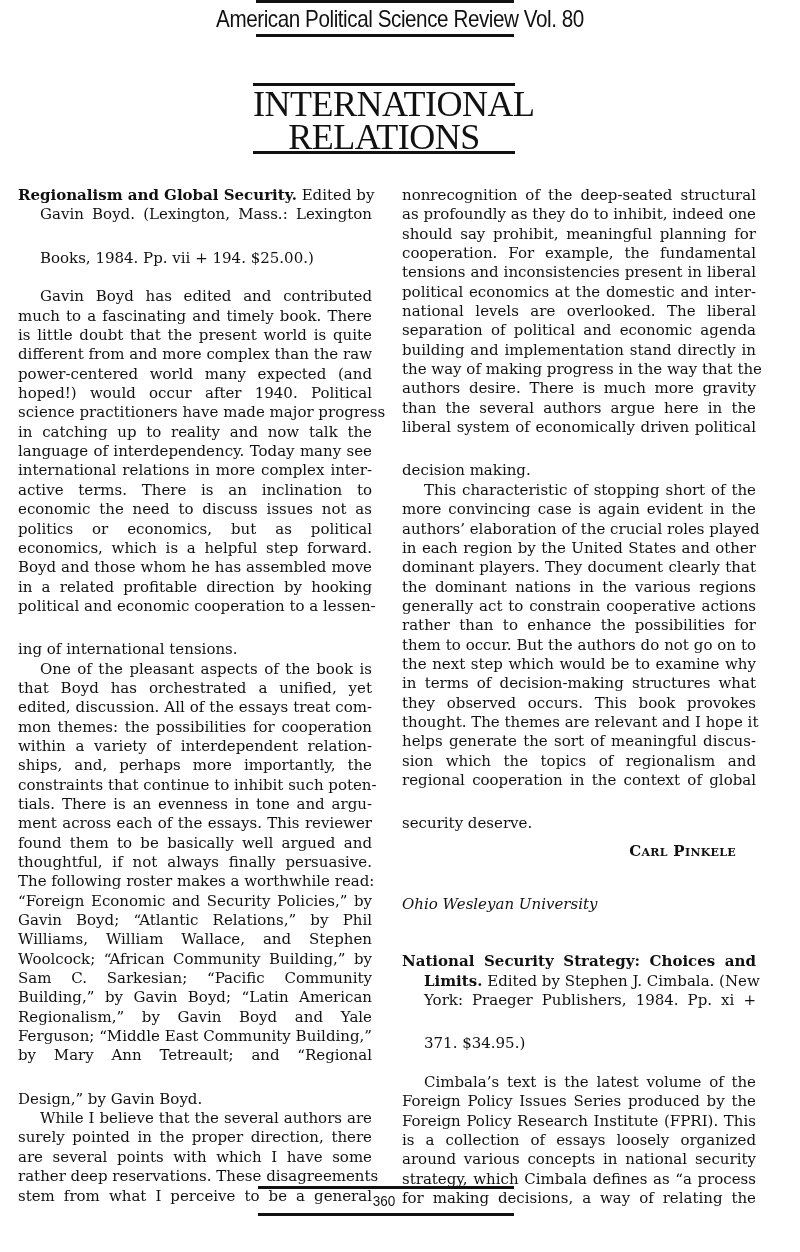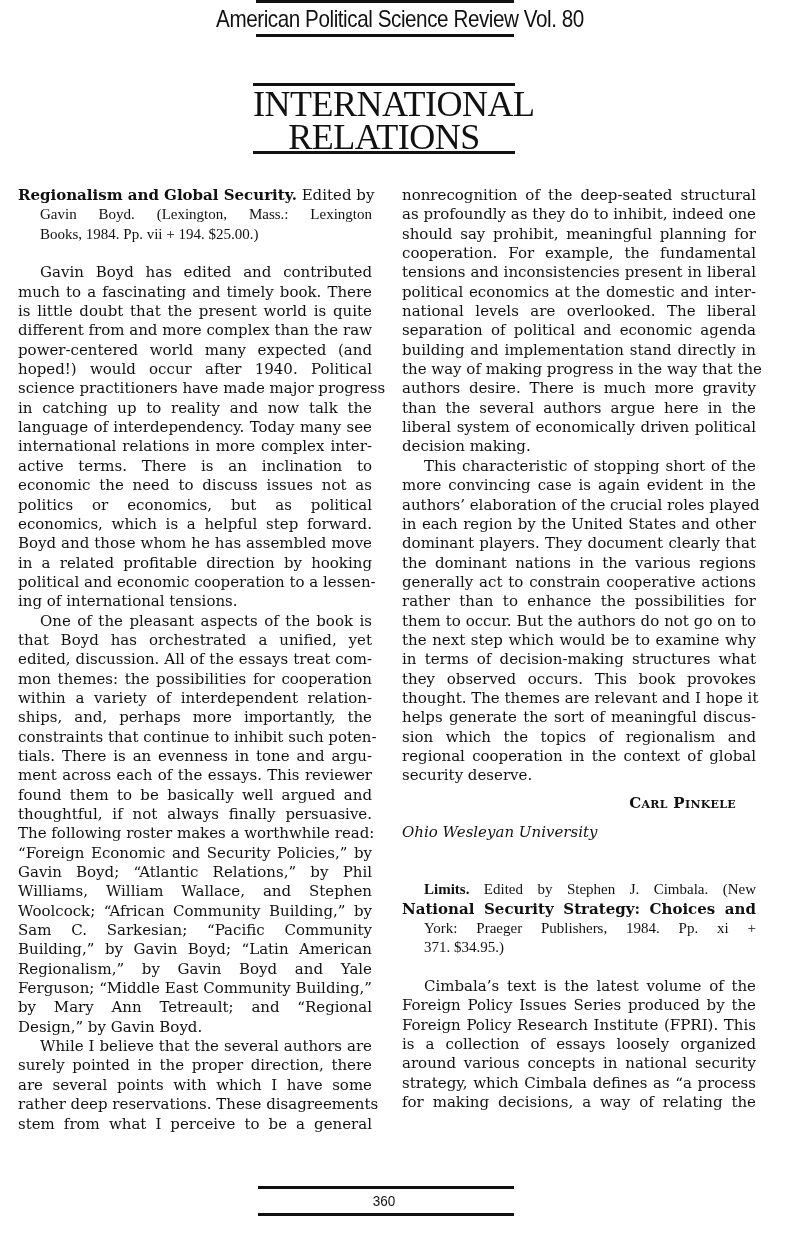--- a/index.html
+++ b/index.html
@@ -8,23 +8,23 @@
   .rule { position: absolute; height: 3px; background: #111; }
   .journal { position: absolute; left: 0; width: 800px; top: 4px; text-align: center;
              font-family: "Liberation Sans", sans-serif; font-size: 24px; letter-spacing: -0.5px;
              transform: scaleX(0.86); transform-origin: 400px 0; color: #111; line-height: 30px; }
   .section { position: absolute; left: 253px; width: 262px; text-align: center;
              font-family: "Liberation Serif", serif; font-size: 36px; line-height: 33px;
              letter-spacing: -0.5px; color: #111; }
   .col { position: absolute; width: 354px; font-size: 15px; line-height: 19.35px; }
   .col .ln { display: block; height: 19.35px; white-space: nowrap; text-align: justify;
              text-align-last: justify; overflow: visible; }
-  .col .ln.last { text-align-last: left; }
+  .col .ln.last { text-align-last: left; margin-top: 24px; }
   .col .ln.ind { padding-left: 22px; }
-  .col .ln.hang { padding-left: 22px; font-family: Liberation Serif, serif; }
+  .col .ln.hang { padding-left: 22px; }
   .col .gap { display: block; height: 19.35px; }
   .b { font-weight: bold; }
   .sig { text-align: right; text-align-last: right !important; padding-right: 20px;
          font-variant: small-caps; font-weight: bold; letter-spacing: 0.3px; }
   .inst { font-style: italic; }
   .pageno { position: absolute; left: 253px; width: 262px; top: 1192px; text-align: center;
             font-family: "Liberation Sans", sans-serif; font-size: 15px; transform: scaleX(0.9); }
 </style>
 </head>
 <body>
@@ -129,22 +129,22 @@
       <span class="ln">sion which the topics of regionalism and</span>
       <span class="ln">regional cooperation in the context of global</span>
       <span class="ln last">security deserve.</span>
     </div>
   <span class="gap" style="height:8px;"></span>
   <span class="ln sig">Carl Pinkele</span>
   <span class="gap" style="height:10px;"></span>
   <span class="ln last inst">Ohio Wesleyan University</span>
   <span class="gap" style="height:38px;"></span>
   <div>
+    <span class="ln b">National Security Strategy: Choices and</span>
     <span class="ln hang"><span class="b">Limits.</span><span> Edited by Stephen J. Cimbala. (New</span></span>
-    <span class="ln b">National Security Strategy: Choices and</span>
     <span class="ln hang">York: Praeger Publishers, 1984. Pp. xi +</span>
     <span class="ln hang last">371. $34.95.)</span>
   </div>
   <span class="gap"></span>
   <div id="right-body2">
       <span class="ln ind">Cimbala’s text is the latest volume of the</span>
       <span class="ln">Foreign Policy Issues Series produced by the</span>
       <span class="ln">Foreign Policy Research Institute (FPRI). This</span>
       <span class="ln">is a collection of essays loosely organized</span>
       <span class="ln">around various concepts in national security</span>

